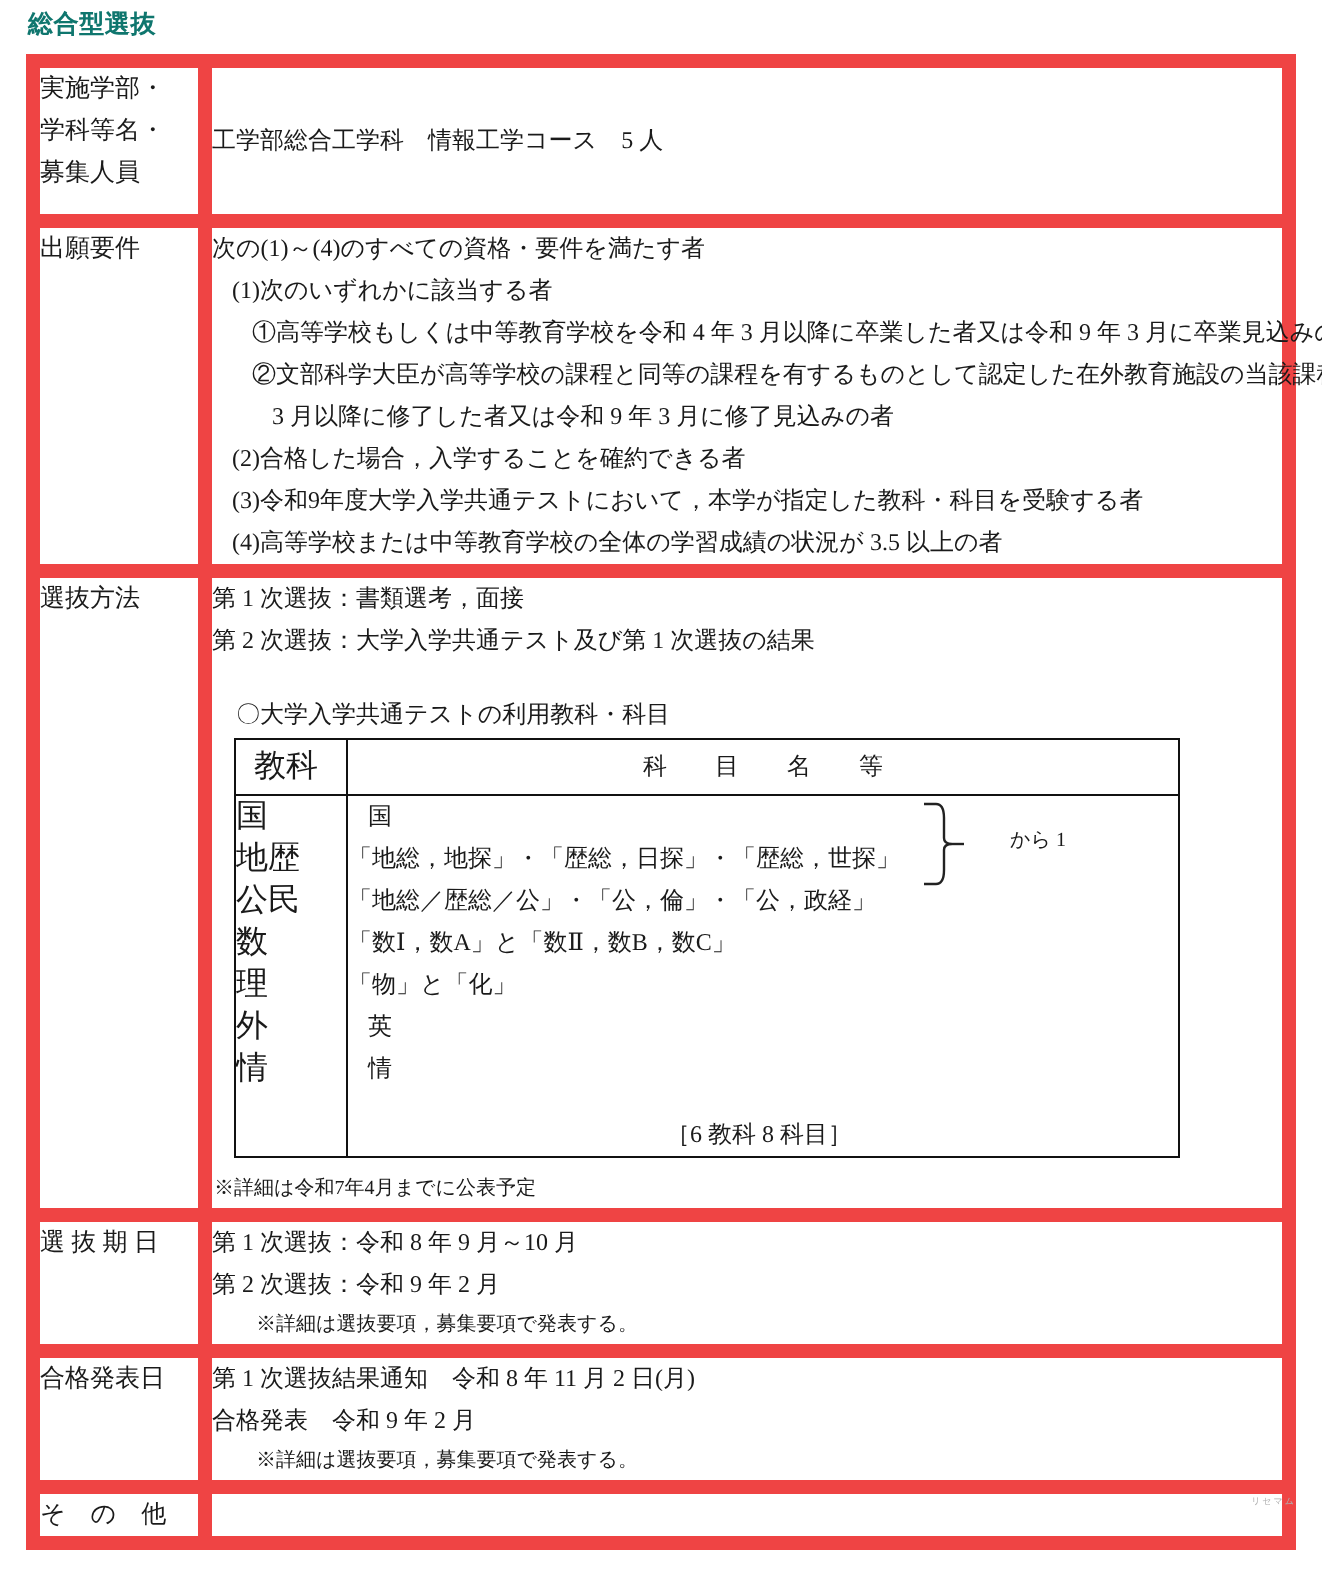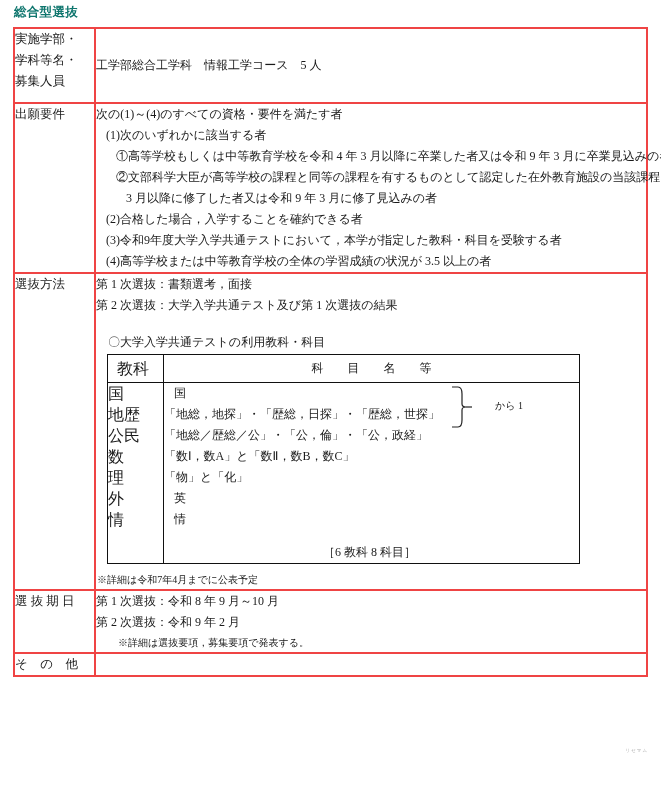--- a/index.html
+++ b/index.html
@@ -36,24 +36,23 @@
 
   table.main {
     position: absolute;
     left: 13px;
     top: 27px;
     width: 635px;
     border-collapse: collapse;
     table-layout: fixed;
   }
   table.main > tbody > tr > td {
-    border: 2px solid #ef4444;
+    border: 7px solid #ef4444;
     vertical-align: top;
     padding: 0;
-    font-family: Liberation Serif, serif;
   }
   td.label {
     width: 79px;
     font-size: 12.5px;
     line-height: 21px;
     padding: 5px 0 5px 7px;
     white-space: nowrap;
   }
   td.label .lbl-line { display: block; }
   td.body {
@@ -285,20 +284,30 @@
         <td class="label">
           <span class="lbl-line">選 抜 期 日</span>
         </td>
         <td class="body">
           <span class="ln">第 1 次選抜：令和 8 年 9 月～10 月</span>
           <span class="ln">第 2 次選抜：令和 9 年 2 月</span>
           <span class="note">※詳細は選抜要項，募集要項で発表する。</span>
         </td>
       </tr>
 
+      <tr>
+        <td class="label">
+          <span class="lbl-line">合格発表日</span>
+        </td>
+        <td class="body">
+          <span class="ln">第 1 次選抜結果通知　令和 8 年 11 月 2 日(月)</span>
+          <span class="ln">合格発表　令和 9 年 2 月</span>
+          <span class="note">※詳細は選抜要項，募集要項で発表する。</span>
+        </td>
+      </tr>
 
       <tr>
         <td class="label">
           <span class="lbl-line">そ　の　他</span>
         </td>
         <td class="body">
           <span class="ln">&nbsp;</span>
         </td>
       </tr>
 

